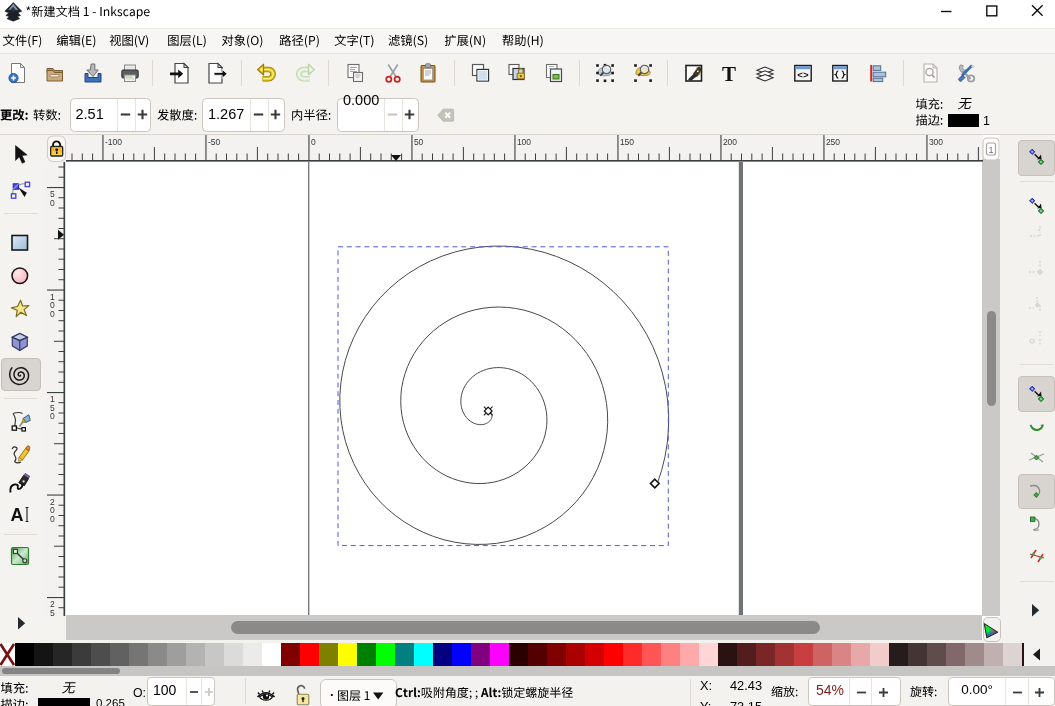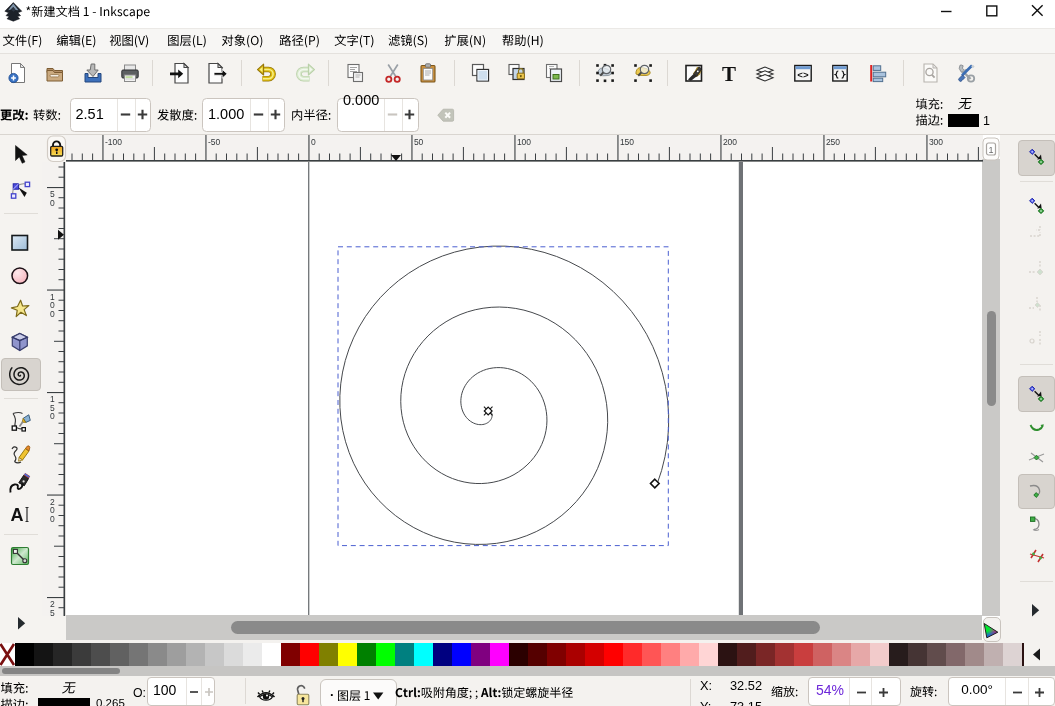--- a/index.html
+++ b/index.html
@@ -248,21 +248,21 @@
 <div style="position:absolute;left:75.5px;top:107.21px;font:14.5px 'Liberation Sans';color:#000;white-space:pre;line-height:1;">2.51</div>
 <svg width="11" height="11" viewBox="0 0 11 11" style="position:absolute;left:120.3px;top:109.25px;overflow:visible">
     <path d="M0.8,5.5 h9.4" stroke="#3a3a3a" stroke-width="2.1"></path>
   </svg>
 <svg width="11" height="11" viewBox="0 0 11 11" style="position:absolute;left:137.2px;top:109.25px;overflow:visible">
     <path d="M0.8,5.5 h9.4 M5.5,0.8 v9.4" stroke="#3a3a3a" stroke-width="2.1"></path>
   </svg>
 <div style="position:absolute;left:202px;top:98px;width:83px;height:33.5px;background:#fff;border:1px solid #cbc5bf;border-radius:4.5px"></div>
 <div style="position:absolute;left:250px;top:99px;width:1px;height:31.5px;background:#e7e4e0"></div>
 <div style="position:absolute;left:267.5px;top:99px;width:1px;height:31.5px;background:#e7e4e0"></div>
-<div style="position:absolute;left:208px;top:107.21px;font:14.5px 'Liberation Sans';color:#000;white-space:pre;line-height:1;">1.000</div>
+<div style="position:absolute;left:208px;top:107.21px;font:14.5px 'Liberation Sans';color:#000;white-space:pre;line-height:1;">1.267</div>
 <svg width="11" height="11" viewBox="0 0 11 11" style="position:absolute;left:253.3px;top:109.25px;overflow:visible">
     <path d="M0.8,5.5 h9.4" stroke="#3a3a3a" stroke-width="2.1"></path>
   </svg>
 <svg width="11" height="11" viewBox="0 0 11 11" style="position:absolute;left:270.2px;top:109.25px;overflow:visible">
     <path d="M0.8,5.5 h9.4 M5.5,0.8 v9.4" stroke="#3a3a3a" stroke-width="2.1"></path>
   </svg>
 <div style="position:absolute;left:337px;top:98px;width:82px;height:33.5px;background:#fff;border:1px solid #cbc5bf;border-radius:4.5px"></div>
 <div style="position:absolute;left:384px;top:99px;width:1px;height:31.5px;background:#e7e4e0"></div>
 <div style="position:absolute;left:401.5px;top:99px;width:1px;height:31.5px;background:#e7e4e0"></div>
 <div style="position:absolute;left:343px;top:93px;font:14.5px 'Liberation Sans';color:#000;white-space:pre;line-height:1;">0.000</div>
@@ -771,29 +771,29 @@
   </svg>
 <svg width="1" height="1" style="position:absolute;left:0;top:0;overflow:visible">
     <path transform="translate(480.896,697)" d="M-0.0 0.0 2.8 -8.9H4.9L7.7 0.0H5.9L4.6 -4.6Q4.4 -5.3 4.2 -6.1Q4.0 -6.8 3.8 -7.5H3.8Q3.6 -6.8 3.4 -6.1Q3.2 -5.3 3.0 -4.6L1.8 0.0ZM1.7 -2.3V-3.7H5.9V-2.3Z M10.3 0.2Q9.7 0.2 9.3 -0.1Q9.0 -0.3 8.8 -0.8Q8.6 -1.3 8.6 -1.9V-9.6H10.4V-1.8Q10.4 -1.5 10.5 -1.4Q10.6 -1.3 10.8 -1.3Q10.8 -1.3 10.9 -1.3Q10.9 -1.3 11.0 -1.3L11.2 0.0Q11.1 0.1 10.8 0.1Q10.6 0.2 10.3 0.2Z M14.9 0.2Q14.1 0.2 13.6 -0.2Q13.1 -0.5 12.9 -1.0Q12.7 -1.6 12.7 -2.3V-5.3H11.7V-6.6L12.8 -6.7L13.0 -8.5H14.4V-6.7H16.1V-5.3H14.4V-2.4Q14.4 -1.8 14.7 -1.5Q14.9 -1.2 15.3 -1.2Q15.5 -1.2 15.7 -1.3Q15.9 -1.3 16.0 -1.4L16.3 -0.1Q16.0 0.0 15.7 0.1Q15.3 0.2 14.9 0.2Z M18.5 -4.4Q18.0 -4.4 17.7 -4.7Q17.4 -5.1 17.4 -5.5Q17.4 -6.0 17.7 -6.4Q18.0 -6.7 18.5 -6.7Q18.9 -6.7 19.3 -6.4Q19.6 -6.0 19.6 -5.5Q19.6 -5.1 19.3 -4.7Q18.9 -4.4 18.5 -4.4ZM18.5 0.2Q18.0 0.2 17.7 -0.2Q17.4 -0.5 17.4 -1.0Q17.4 -1.5 17.7 -1.8Q18.0 -2.1 18.5 -2.1Q18.9 -2.1 19.3 -1.8Q19.6 -1.5 19.6 -1.0Q19.6 -0.5 19.3 -0.2Q18.9 0.2 18.5 0.2Z" fill="#000"></path>
   </svg>
 <svg width="1" height="1" style="position:absolute;left:0;top:0;overflow:visible">
     <path transform="translate(501.32,697)" d="M2.1 -10.0 2.9 -9.8Q2.7 -9.2 2.4 -8.5Q2.1 -7.9 1.7 -7.3Q1.3 -6.8 0.9 -6.3Q0.8 -6.4 0.7 -6.6Q0.6 -6.7 0.6 -6.9Q0.5 -7.1 0.4 -7.1Q0.9 -7.7 1.4 -8.4Q1.9 -9.2 2.1 -10.0ZM1.9 -8.7H5.0V-7.9H1.7ZM2.2 0.9 2.1 0.1 2.4 -0.3 4.7 -1.5Q4.8 -1.3 4.8 -1.1Q4.9 -0.9 4.9 -0.7Q4.1 -0.3 3.6 0.0Q3.1 0.3 2.8 0.4Q2.6 0.6 2.4 0.7Q2.3 0.8 2.2 0.9ZM1.3 -6.6H4.7V-5.7H1.3ZM0.8 -4.1H4.9V-3.3H0.8ZM7.7 -5.4H8.5V-3.3Q8.5 -2.7 8.4 -2.2Q8.3 -1.6 8.0 -1.0Q7.6 -0.5 6.9 0.1Q6.2 0.6 5.0 1.0Q4.9 0.8 4.8 0.6Q4.6 0.4 4.4 0.3Q5.5 -0.0 6.2 -0.5Q6.8 -0.9 7.2 -1.4Q7.5 -1.9 7.6 -2.4Q7.7 -2.9 7.7 -3.3ZM8.1 -0.7 8.6 -1.3Q9.1 -1.0 9.7 -0.8Q10.2 -0.5 10.7 -0.2Q11.2 0.1 11.6 0.3L11.0 0.9Q10.7 0.7 10.2 0.4Q9.7 0.1 9.1 -0.2Q8.6 -0.5 8.1 -0.7ZM5.5 -6.9H10.8V-1.3H9.9V-6.0H6.4V-1.2H5.5ZM5.3 -9.3 6.0 -9.7Q6.3 -9.2 6.7 -8.6Q7.0 -8.0 7.2 -7.6L6.4 -7.2Q6.3 -7.5 6.2 -7.9Q6.0 -8.3 5.8 -8.6Q5.5 -9.0 5.3 -9.3ZM10.3 -9.6 11.1 -9.3Q10.8 -8.8 10.4 -8.2Q10.1 -7.6 9.8 -7.2L9.1 -7.5Q9.3 -7.8 9.6 -8.1Q9.8 -8.5 10.0 -8.9Q10.2 -9.3 10.3 -9.6ZM7.7 -10.2H8.6V-6.5H7.7ZM2.2 0.9Q2.2 0.8 2.1 0.7Q2.0 0.6 1.9 0.5Q1.8 0.4 1.7 0.3Q1.8 0.2 2.0 0.0Q2.2 -0.2 2.3 -0.4Q2.4 -0.7 2.4 -1.0V-6.3H3.3V-0.4Q3.3 -0.4 3.2 -0.3Q3.0 -0.2 2.9 -0.1Q2.7 0.1 2.6 0.3Q2.4 0.4 2.3 0.6Q2.2 0.8 2.2 0.9Z M14.5 -6.4H21.5V-5.5H14.5ZM18.0 -3.5H22.0V-2.7H18.0ZM17.5 -6.0H18.5V0.1L17.5 -0.0ZM14.7 -4.5 15.6 -4.4Q15.4 -2.6 14.8 -1.3Q14.2 0.1 13.2 1.0Q13.1 0.9 13.0 0.8Q12.8 0.7 12.7 0.6Q12.6 0.5 12.4 0.4Q13.4 -0.4 14.0 -1.6Q14.5 -2.9 14.7 -4.5ZM15.3 -3.0Q15.6 -2.1 16.1 -1.5Q16.6 -0.9 17.2 -0.6Q17.9 -0.3 18.7 -0.2Q19.5 -0.1 20.4 -0.1Q20.6 -0.1 20.9 -0.1Q21.2 -0.1 21.5 -0.1Q21.9 -0.1 22.3 -0.1Q22.7 -0.1 23.0 -0.1Q23.4 -0.1 23.5 -0.1Q23.5 -0.0 23.4 0.1Q23.3 0.3 23.3 0.5Q23.2 0.6 23.2 0.8H22.6H20.4Q19.3 0.8 18.4 0.6Q17.5 0.5 16.8 0.1Q16.0 -0.3 15.5 -0.9Q14.9 -1.6 14.5 -2.7ZM13.0 -8.7H23.0V-6.1H22.1V-7.9H13.9V-6.1H13.0ZM17.1 -9.9 18.0 -10.2Q18.2 -9.8 18.4 -9.4Q18.6 -9.0 18.7 -8.7L17.8 -8.4Q17.7 -8.7 17.5 -9.1Q17.3 -9.6 17.1 -9.9Z M26.3 -10.0H27.1V-7.5H26.3ZM25.3 -7.9H28.5V-3.5H25.3V-4.3H27.8V-7.1H25.3ZM24.9 -7.9H25.6V-3.0H24.9ZM26.4 -7.6H27.0V-3.9H27.1V-0.7H26.3V-3.9H26.4ZM24.5 -0.7Q25.2 -0.9 26.3 -1.1Q27.3 -1.3 28.4 -1.5L28.4 -0.7Q27.4 -0.5 26.4 -0.3Q25.5 -0.0 24.6 0.1ZM27.5 -2.7 28.1 -2.9Q28.3 -2.5 28.5 -2.0Q28.6 -1.5 28.7 -1.0Q28.9 -0.5 28.9 -0.2L28.3 0.1Q28.2 -0.3 28.1 -0.8Q28.0 -1.3 27.8 -1.8Q27.7 -2.3 27.5 -2.7ZM29.9 -7.3V-6.3H34.1V-7.3ZM29.9 -8.9V-7.9H34.1V-8.9ZM29.1 -9.6H34.9V-5.6H29.1ZM31.6 -9.3H32.4V-6.0H31.6ZM33.2 -1.3 33.8 -1.7Q34.1 -1.4 34.3 -1.0Q34.6 -0.7 34.9 -0.4Q35.1 -0.0 35.3 0.2L34.6 0.6Q34.5 0.4 34.3 0.0Q34.0 -0.3 33.7 -0.6Q33.4 -1.0 33.2 -1.3ZM33.3 -3.7 33.9 -4.0Q34.2 -3.7 34.5 -3.3Q34.8 -2.9 35.1 -2.6Q35.3 -2.2 35.5 -1.9L34.8 -1.5Q34.7 -1.8 34.4 -2.2Q34.2 -2.5 33.9 -2.9Q33.6 -3.3 33.3 -3.7ZM30.0 -1.6 30.8 -1.4Q30.5 -0.8 30.0 -0.3Q29.6 0.3 29.2 0.7Q29.1 0.6 28.9 0.5Q28.7 0.3 28.5 0.2Q28.9 -0.1 29.3 -0.6Q29.7 -1.1 30.0 -1.6ZM29.5 -3.7Q29.4 -3.8 29.4 -3.9Q29.4 -4.1 29.3 -4.2Q29.3 -4.4 29.2 -4.5Q29.4 -4.5 29.5 -4.5Q29.7 -4.6 29.8 -4.7Q29.9 -4.8 30.2 -5.0Q30.5 -5.2 30.8 -5.5Q31.1 -5.8 31.3 -6.2L32.1 -5.8Q31.6 -5.3 31.0 -4.8Q30.5 -4.4 30.0 -4.1V-4.1Q30.0 -4.1 29.9 -4.0Q29.8 -4.0 29.7 -3.9Q29.6 -3.9 29.6 -3.8Q29.5 -3.7 29.5 -3.7ZM29.5 -3.7V-4.3L29.9 -4.5L32.5 -4.6Q32.4 -4.4 32.4 -4.2Q32.3 -4.0 32.3 -3.9Q31.4 -3.9 30.9 -3.8Q30.4 -3.8 30.1 -3.8Q29.8 -3.8 29.7 -3.7Q29.5 -3.7 29.5 -3.7ZM29.1 -1.8Q29.0 -1.8 29.0 -2.0Q29.0 -2.1 28.9 -2.3Q28.9 -2.4 28.8 -2.5Q29.0 -2.6 29.3 -2.7Q29.6 -2.8 29.9 -3.0Q30.1 -3.1 30.5 -3.3Q30.8 -3.6 31.3 -3.9Q31.8 -4.2 32.3 -4.6Q32.8 -5.0 33.2 -5.4L33.9 -5.0Q32.9 -4.1 31.8 -3.4Q30.7 -2.7 29.6 -2.1V-2.1Q29.6 -2.1 29.5 -2.1Q29.4 -2.1 29.3 -2.0Q29.2 -1.9 29.1 -1.9Q29.1 -1.8 29.1 -1.8ZM29.1 -1.8 29.0 -2.3 29.5 -2.6 34.4 -3.0Q34.4 -2.8 34.5 -2.6Q34.5 -2.4 34.6 -2.3Q33.2 -2.2 32.2 -2.1Q31.3 -2.0 30.7 -2.0Q30.1 -1.9 29.8 -1.9Q29.5 -1.8 29.3 -1.8Q29.1 -1.8 29.1 -1.8ZM31.7 -2.3H32.6V0.0Q32.6 0.4 32.5 0.5Q32.4 0.7 32.2 0.8Q31.9 0.9 31.6 0.9Q31.2 0.9 30.6 0.9Q30.6 0.8 30.5 0.6Q30.5 0.3 30.4 0.2Q30.8 0.2 31.1 0.2Q31.4 0.2 31.5 0.2Q31.7 0.2 31.7 0.1Q31.7 0.1 31.7 0.0Z M36.5 -8.1H41.3V-7.3H36.5ZM38.2 -5.7H40.3V-4.9H38.2ZM43.9 -6.0H44.7V0.0H43.9ZM37.8 -7.6H38.7Q38.7 -6.2 38.6 -4.9Q38.6 -3.7 38.4 -2.6Q38.2 -1.5 37.9 -0.6Q37.6 0.3 37.0 1.0Q36.9 0.8 36.7 0.6Q36.5 0.5 36.3 0.3Q37.0 -0.5 37.3 -1.6Q37.6 -2.8 37.7 -4.3Q37.8 -5.8 37.8 -7.6ZM40.0 -5.7H40.8Q40.8 -5.7 40.8 -5.6Q40.8 -5.5 40.8 -5.4Q40.8 -5.4 40.8 -5.3Q40.8 -3.8 40.8 -2.8Q40.7 -1.7 40.7 -1.1Q40.6 -0.4 40.6 -0.1Q40.5 0.3 40.4 0.4Q40.2 0.6 40.1 0.7Q39.9 0.8 39.7 0.8Q39.5 0.9 39.1 0.9Q38.8 0.9 38.4 0.9Q38.4 0.7 38.4 0.4Q38.3 0.2 38.2 0.0Q38.6 0.1 38.9 0.1Q39.2 0.1 39.3 0.1Q39.4 0.1 39.5 0.0Q39.6 0.0 39.6 -0.1Q39.7 -0.2 39.8 -0.5Q39.8 -0.9 39.9 -1.5Q39.9 -2.1 39.9 -3.1Q40.0 -4.1 40.0 -5.5ZM42.4 -8.5H47.5V-7.7H42.4ZM41.8 -6.4H46.7V-5.6H41.8ZM44.3 -3.5H47.0V-2.7H44.3ZM42.6 -10.1 43.5 -9.9Q43.2 -8.8 42.7 -7.7Q42.2 -6.7 41.6 -6.0Q41.5 -6.1 41.4 -6.2Q41.3 -6.3 41.1 -6.4Q41.0 -6.5 40.9 -6.6Q41.5 -7.2 41.9 -8.1Q42.4 -9.1 42.6 -10.1ZM46.6 -6.4H46.7L46.8 -6.4L47.4 -6.3Q47.2 -5.7 47.0 -5.1Q46.7 -4.5 46.5 -4.1L45.8 -4.4Q46.0 -4.8 46.2 -5.3Q46.4 -5.8 46.6 -6.3ZM42.1 -4.5H42.9Q42.8 -3.4 42.7 -2.4Q42.6 -1.3 42.3 -0.5Q42.0 0.3 41.4 0.9Q41.3 0.8 41.1 0.6Q41.0 0.4 40.8 0.3Q41.3 -0.2 41.6 -0.9Q41.8 -1.7 41.9 -2.6Q42.0 -3.5 42.1 -4.5ZM42.7 -2.8Q42.9 -1.7 43.4 -1.1Q43.9 -0.5 44.5 -0.3Q45.1 -0.1 45.8 -0.1Q45.9 -0.1 46.1 -0.1Q46.4 -0.1 46.7 -0.1Q47.0 -0.1 47.2 -0.1Q47.5 -0.1 47.6 -0.1Q47.6 0.0 47.5 0.1Q47.5 0.3 47.4 0.5Q47.4 0.6 47.4 0.7H47.0H45.8Q45.1 0.7 44.5 0.6Q43.9 0.5 43.5 0.1Q43.0 -0.2 42.7 -0.9Q42.3 -1.5 42.1 -2.6ZM38.0 -9.8 38.8 -10.0Q39.1 -9.6 39.4 -9.2Q39.6 -8.7 39.8 -8.4L38.9 -8.1Q38.8 -8.4 38.5 -8.9Q38.3 -9.4 38.0 -9.8Z M49.8 -9.4 50.6 -9.8Q50.9 -9.3 51.2 -8.9Q51.4 -8.4 51.7 -7.9Q51.9 -7.5 52.0 -7.1L51.1 -6.7Q51.0 -7.1 50.8 -7.6Q50.6 -8.0 50.3 -8.5Q50.1 -9.0 49.8 -9.4ZM57.3 -9.8 58.3 -9.5Q58.1 -9.0 57.8 -8.5Q57.5 -8.0 57.2 -7.5Q56.9 -7.1 56.7 -6.7L55.9 -7.0Q56.1 -7.4 56.4 -7.9Q56.7 -8.4 56.9 -8.9Q57.2 -9.4 57.3 -9.8ZM49.4 -6.2H58.7V-5.3H49.4ZM48.6 -3.4H59.4V-2.5H48.6ZM53.5 -10.1H54.4V0.9H53.5Z M64.6 -9.4H69.9V-8.6H64.6ZM69.7 -9.4H69.8L70.0 -9.5L70.6 -9.1Q70.2 -8.3 69.5 -7.5Q68.8 -6.8 67.9 -6.2Q67.0 -5.6 66.1 -5.1Q65.2 -4.6 64.3 -4.3Q64.2 -4.4 64.1 -4.6Q64.0 -4.7 63.9 -4.8Q63.8 -5.0 63.7 -5.1Q64.6 -5.3 65.5 -5.8Q66.4 -6.2 67.2 -6.7Q68.0 -7.3 68.6 -7.9Q69.3 -8.6 69.7 -9.3ZM63.9 -0.2H71.5V0.6H63.9ZM67.2 -3.4H68.2V0.1H67.2ZM64.6 -4.0H70.8V-3.1H64.6ZM63.3 -7.4 64.1 -7.1Q63.7 -6.4 63.2 -5.7Q62.7 -5.0 62.1 -4.4Q61.5 -3.7 60.9 -3.3Q60.9 -3.4 60.8 -3.5Q60.7 -3.7 60.6 -3.9Q60.5 -4.0 60.4 -4.1Q61.0 -4.5 61.5 -5.1Q62.0 -5.6 62.5 -6.2Q63.0 -6.8 63.3 -7.4ZM63.1 -10.1 63.9 -9.7Q63.6 -9.2 63.1 -8.7Q62.7 -8.1 62.1 -7.7Q61.6 -7.2 61.1 -6.8Q61.0 -7.0 60.9 -7.1Q60.9 -7.2 60.8 -7.4Q60.7 -7.5 60.6 -7.6Q61.1 -7.9 61.5 -8.3Q62.0 -8.7 62.4 -9.2Q62.8 -9.6 63.1 -10.1ZM62.2 -5.1 63.0 -6.0 63.1 -6.0V1.0H62.2ZM67.4 -6.2 67.9 -6.9Q68.5 -6.6 69.2 -6.3Q69.9 -6.0 70.5 -5.7Q71.1 -5.4 71.5 -5.1L71.0 -4.4Q70.6 -4.7 70.0 -5.0Q69.4 -5.3 68.7 -5.6Q68.0 -6.0 67.4 -6.2Z" fill="#000"></path>
   </svg>
 <div style="position:absolute;left:700px;top:679.5px;font:12.8px 'Liberation Sans';color:#000;white-space:pre;line-height:1;">X:</div>
 <div style="position:absolute;left:690px;top:679px;width:1px;height:27px;background:#dcd8d3"></div>
 <div style="position:absolute;left:700px;top:700.5px;font:12.8px 'Liberation Sans';color:#000;white-space:pre;line-height:1;">Y:</div>
-<div style="position:absolute;left:714px;top:679.5px;font:12.8px 'Liberation Sans';color:#000;white-space:pre;line-height:1;width:48px;text-align:right;">32.52</div>
+<div style="position:absolute;left:714px;top:679.5px;font:12.8px 'Liberation Sans';color:#000;white-space:pre;line-height:1;width:48px;text-align:right;">42.43</div>
 <div style="position:absolute;left:714px;top:700.5px;font:12.8px 'Liberation Sans';color:#000;white-space:pre;line-height:1;width:48px;text-align:right;">73.15</div>
 <svg width="1" height="1" style="position:absolute;left:0;top:0;overflow:visible">
     <path transform="translate(771,696)" d="M0.8 -2.2Q0.8 -2.3 0.8 -2.4Q0.7 -2.6 0.7 -2.7Q0.6 -2.9 0.6 -3.0Q0.7 -3.0 0.9 -3.2Q1.1 -3.4 1.4 -3.7Q1.5 -3.9 1.8 -4.3Q2.1 -4.7 2.4 -5.2Q2.7 -5.7 3.0 -6.3Q3.3 -6.9 3.6 -7.4L4.3 -7.0Q3.7 -5.8 2.9 -4.7Q2.2 -3.5 1.4 -2.6V-2.6Q1.4 -2.6 1.3 -2.6Q1.2 -2.5 1.1 -2.5Q1.0 -2.4 0.9 -2.3Q0.8 -2.3 0.8 -2.2ZM0.8 -2.2 0.8 -2.9 1.2 -3.2 3.8 -3.8Q3.8 -3.6 3.8 -3.4Q3.8 -3.2 3.8 -3.0Q2.9 -2.8 2.4 -2.7Q1.8 -2.5 1.5 -2.4Q1.2 -2.4 1.1 -2.3Q0.9 -2.2 0.8 -2.2ZM0.8 -5.1Q0.7 -5.2 0.7 -5.3Q0.6 -5.5 0.6 -5.6Q0.5 -5.8 0.5 -5.9Q0.6 -5.9 0.8 -6.1Q1.0 -6.3 1.1 -6.6Q1.2 -6.8 1.4 -7.1Q1.6 -7.5 1.9 -7.9Q2.1 -8.4 2.3 -9.0Q2.5 -9.5 2.7 -10.0L3.5 -9.7Q3.2 -8.9 2.9 -8.2Q2.5 -7.5 2.1 -6.8Q1.7 -6.1 1.3 -5.6V-5.5Q1.3 -5.5 1.2 -5.5Q1.1 -5.4 1.0 -5.4Q0.9 -5.3 0.8 -5.2Q0.8 -5.1 0.8 -5.1ZM0.8 -5.1 0.7 -5.7 1.2 -6.0 3.2 -6.2Q3.2 -6.0 3.2 -5.8Q3.2 -5.6 3.2 -5.4Q2.4 -5.4 2.0 -5.3Q1.6 -5.3 1.3 -5.2Q1.1 -5.2 0.9 -5.1Q0.8 -5.1 0.8 -5.1ZM0.5 -0.6Q1.2 -0.9 2.2 -1.2Q3.1 -1.5 4.1 -1.9L4.3 -1.2Q3.3 -0.8 2.4 -0.4Q1.5 -0.1 0.7 0.2ZM8.4 -6.5 9.3 -6.4Q9.2 -5.8 9.0 -5.3Q8.9 -4.7 8.7 -4.3L8.0 -4.5Q8.1 -4.8 8.1 -5.1Q8.2 -5.5 8.3 -5.9Q8.4 -6.2 8.4 -6.5ZM4.4 -8.9H11.4V-7.1H10.5V-8.1H5.3V-7.0H4.4ZM5.7 -7.3 6.5 -7.1Q6.3 -6.4 5.9 -5.6Q5.6 -4.9 5.2 -4.2Q4.8 -3.4 4.3 -2.9Q4.2 -3.0 4.0 -3.2Q3.9 -3.4 3.8 -3.5Q4.2 -4.0 4.6 -4.7Q5.0 -5.3 5.2 -6.0Q5.5 -6.7 5.7 -7.3ZM6.6 -6.8H11.2V-6.1H6.6ZM7.1 -2.7H10.6V-1.9H7.1ZM6.7 -4.8H11.1V0.9H10.2V-4.1H7.5V0.9H6.7ZM5.0 -4.9 5.8 -5.7 5.8 -5.6V1.0H5.0ZM7.1 -9.9 7.8 -10.1Q8.0 -9.8 8.2 -9.4Q8.4 -9.0 8.5 -8.8L7.8 -8.5Q7.7 -8.7 7.5 -9.1Q7.3 -9.5 7.1 -9.9ZM7.1 -0.3H10.6V0.4H7.1Z M14.5 -9.9 15.3 -10.1Q15.5 -9.7 15.6 -9.3Q15.8 -8.8 15.9 -8.5L15.1 -8.2Q15.0 -8.6 14.8 -9.0Q14.7 -9.5 14.5 -9.9ZM12.5 -8.1H17.9V-7.3H12.5ZM14.5 -5.7H16.8V-4.9H14.5ZM16.5 -5.7H17.3Q17.3 -5.7 17.3 -5.6Q17.3 -5.5 17.3 -5.4Q17.3 -5.4 17.3 -5.3Q17.3 -3.8 17.2 -2.8Q17.2 -1.8 17.2 -1.1Q17.1 -0.5 17.0 -0.1Q17.0 0.3 16.8 0.4Q16.7 0.6 16.5 0.7Q16.4 0.8 16.1 0.8Q15.9 0.8 15.6 0.8Q15.2 0.8 14.8 0.8Q14.8 0.6 14.7 0.4Q14.7 0.2 14.6 -0.0Q15.0 0.0 15.3 0.0Q15.6 0.0 15.7 0.0Q15.9 0.0 15.9 0.0Q16.0 -0.0 16.1 -0.1Q16.2 -0.2 16.2 -0.6Q16.3 -0.9 16.3 -1.5Q16.4 -2.1 16.4 -3.1Q16.4 -4.1 16.5 -5.5ZM19.1 -7.8H23.5V-7.0H19.1ZM19.3 -10.1 20.3 -9.9Q20.1 -8.8 19.7 -7.7Q19.4 -6.6 19.0 -5.7Q18.6 -4.8 18.0 -4.1Q18.0 -4.2 17.8 -4.3Q17.7 -4.4 17.6 -4.5Q17.4 -4.7 17.3 -4.7Q17.8 -5.4 18.2 -6.2Q18.6 -7.1 18.9 -8.1Q19.2 -9.0 19.3 -10.1ZM21.8 -7.4 22.7 -7.3Q22.4 -5.2 21.8 -3.7Q21.2 -2.1 20.2 -0.9Q19.2 0.2 17.7 1.0Q17.7 0.9 17.6 0.7Q17.5 0.6 17.4 0.4Q17.3 0.3 17.2 0.2Q18.6 -0.5 19.6 -1.5Q20.5 -2.6 21.0 -4.0Q21.6 -5.5 21.8 -7.4ZM19.4 -7.1Q19.7 -5.4 20.2 -4.0Q20.8 -2.5 21.6 -1.5Q22.4 -0.4 23.7 0.2Q23.6 0.3 23.4 0.4Q23.3 0.5 23.2 0.7Q23.1 0.8 23.0 0.9Q21.8 0.3 20.9 -0.9Q20.0 -2.0 19.5 -3.6Q19.0 -5.1 18.6 -6.9ZM13.9 -7.7H14.8V-4.8Q14.8 -3.8 14.7 -2.8Q14.6 -1.8 14.2 -0.9Q13.8 0.1 13.0 0.9Q12.9 0.8 12.7 0.6Q12.5 0.5 12.3 0.4Q13.0 -0.4 13.4 -1.3Q13.7 -2.2 13.8 -3.1Q13.9 -3.9 13.9 -4.8Z M25.7 -4.7Q25.3 -4.7 25.1 -4.9Q24.9 -5.1 24.9 -5.5Q24.9 -5.9 25.1 -6.1Q25.3 -6.4 25.7 -6.4Q26.0 -6.4 26.2 -6.1Q26.5 -5.9 26.5 -5.5Q26.5 -5.1 26.2 -4.9Q26.0 -4.7 25.7 -4.7ZM25.7 0.2Q25.3 0.2 25.1 -0.1Q24.9 -0.3 24.9 -0.7Q24.9 -1.1 25.1 -1.3Q25.3 -1.5 25.7 -1.5Q26.0 -1.5 26.2 -1.3Q26.5 -1.1 26.5 -0.7Q26.5 -0.3 26.2 -0.1Q26.0 0.2 25.7 0.2Z" fill="#000"></path>
   </svg>
 <div style="position:absolute;left:808px;top:677px;width:93px;height:29px;background:#fff;border:1px solid #cbc5bf;border-radius:4px"></div>
 <div style="position:absolute;left:849px;top:678px;width:1px;height:27px;background:#e7e4e0"></div>
 <div style="position:absolute;left:871px;top:678px;width:1px;height:27px;background:#e7e4e0"></div>
-<div style="position:absolute;left:814px;top:682.5px;font:14px 'Liberation Sans';color:#6d28d9;white-space:pre;line-height:1;width:32px;text-align:center;">54%</div>
+<div style="position:absolute;left:814px;top:682.5px;font:14px 'Liberation Sans';color:#7f1d1d;white-space:pre;line-height:1;width:32px;text-align:center;">54%</div>
 <svg width="11" height="11" viewBox="0 0 11 11" style="position:absolute;left:855.5px;top:686.5px;overflow:visible">
     <path d="M1,5.5 h9" stroke="#3a3a3a" stroke-width="1.8"></path>
   </svg>
 <svg width="11" height="11" viewBox="0 0 11 11" style="position:absolute;left:878px;top:686.5px;overflow:visible">
     <path d="M1,5.5 h9 M5.5,1 v9" stroke="#3a3a3a" stroke-width="1.8"></path>
   </svg>
 <svg width="1" height="1" style="position:absolute;left:0;top:0;overflow:visible">
     <path transform="translate(910,696)" d="M0.5 -8.1H5.3V-7.3H0.5ZM2.2 -5.7H4.3V-4.9H2.2ZM7.9 -6.0H8.7V0.0H7.9ZM1.8 -7.6H2.7Q2.7 -6.2 2.6 -4.9Q2.6 -3.7 2.4 -2.6Q2.2 -1.5 1.9 -0.6Q1.6 0.3 1.0 1.0Q0.9 0.8 0.7 0.6Q0.5 0.5 0.3 0.3Q1.0 -0.5 1.3 -1.6Q1.6 -2.8 1.7 -4.3Q1.8 -5.8 1.8 -7.6ZM4.0 -5.7H4.8Q4.8 -5.7 4.8 -5.6Q4.8 -5.5 4.8 -5.4Q4.8 -5.4 4.8 -5.3Q4.8 -3.8 4.8 -2.8Q4.7 -1.7 4.7 -1.1Q4.6 -0.4 4.6 -0.1Q4.5 0.3 4.4 0.4Q4.2 0.6 4.1 0.7Q3.9 0.8 3.7 0.8Q3.5 0.9 3.1 0.9Q2.8 0.9 2.4 0.9Q2.4 0.7 2.4 0.4Q2.3 0.2 2.2 0.0Q2.6 0.1 2.9 0.1Q3.2 0.1 3.3 0.1Q3.4 0.1 3.5 0.0Q3.6 0.0 3.6 -0.1Q3.7 -0.2 3.8 -0.5Q3.8 -0.9 3.9 -1.5Q3.9 -2.1 3.9 -3.1Q4.0 -4.1 4.0 -5.5ZM6.4 -8.5H11.5V-7.7H6.4ZM5.8 -6.4H10.7V-5.6H5.8ZM8.3 -3.5H11.0V-2.7H8.3ZM6.6 -10.1 7.5 -9.9Q7.2 -8.8 6.7 -7.7Q6.2 -6.7 5.6 -6.0Q5.5 -6.1 5.4 -6.2Q5.3 -6.3 5.1 -6.4Q5.0 -6.5 4.9 -6.6Q5.5 -7.2 5.9 -8.1Q6.4 -9.1 6.6 -10.1ZM10.6 -6.4H10.7L10.8 -6.4L11.4 -6.3Q11.2 -5.7 11.0 -5.1Q10.7 -4.5 10.5 -4.1L9.8 -4.4Q10.0 -4.8 10.2 -5.3Q10.4 -5.8 10.6 -6.3ZM6.1 -4.5H6.9Q6.8 -3.4 6.7 -2.4Q6.6 -1.3 6.3 -0.5Q6.0 0.3 5.4 0.9Q5.3 0.8 5.1 0.6Q5.0 0.4 4.8 0.3Q5.3 -0.2 5.6 -0.9Q5.8 -1.7 5.9 -2.6Q6.0 -3.5 6.1 -4.5ZM6.7 -2.8Q6.9 -1.7 7.4 -1.1Q7.9 -0.5 8.5 -0.3Q9.1 -0.1 9.8 -0.1Q9.9 -0.1 10.1 -0.1Q10.4 -0.1 10.7 -0.1Q11.0 -0.1 11.2 -0.1Q11.5 -0.1 11.6 -0.1Q11.6 0.0 11.5 0.1Q11.5 0.3 11.4 0.5Q11.4 0.6 11.4 0.7H11.0H9.8Q9.1 0.7 8.5 0.6Q7.9 0.5 7.5 0.1Q7.0 -0.2 6.7 -0.9Q6.3 -1.5 6.1 -2.6ZM2.0 -9.8 2.8 -10.0Q3.1 -9.6 3.4 -9.2Q3.6 -8.7 3.8 -8.4L2.9 -8.1Q2.8 -8.4 2.5 -8.9Q2.3 -9.4 2.0 -9.8Z M12.6 -8.7H17.0V-7.8H12.6ZM14.9 -6.8H15.8V0.9H14.9ZM12.5 -2.0Q13.1 -2.1 13.9 -2.2Q14.7 -2.4 15.6 -2.5Q16.5 -2.7 17.4 -2.8L17.4 -2.1Q16.2 -1.8 14.9 -1.6Q13.6 -1.3 12.7 -1.1ZM13.0 -4.0Q12.9 -4.1 12.9 -4.2Q12.9 -4.4 12.8 -4.5Q12.7 -4.7 12.7 -4.8Q12.9 -4.8 13.0 -5.1Q13.1 -5.4 13.3 -5.7Q13.4 -5.9 13.5 -6.4Q13.7 -6.8 13.9 -7.4Q14.0 -8.0 14.2 -8.7Q14.4 -9.4 14.5 -10.1L15.4 -9.9Q15.1 -8.9 14.9 -8.0Q14.6 -7.0 14.2 -6.1Q13.9 -5.2 13.5 -4.5V-4.5Q13.5 -4.5 13.4 -4.4Q13.3 -4.4 13.2 -4.3Q13.1 -4.2 13.1 -4.1Q13.0 -4.0 13.0 -4.0ZM13.0 -4.0V-4.7L13.5 -5.0H17.0V-4.2H13.8Q13.5 -4.2 13.3 -4.1Q13.0 -4.1 13.0 -4.0ZM18.8 -4.2H22.3V-3.3H18.8ZM22.1 -4.2H22.3L22.4 -4.2L23.1 -3.9Q22.7 -3.4 22.3 -2.8Q21.9 -2.3 21.4 -1.7Q21.0 -1.1 20.6 -0.5L19.8 -0.9Q20.2 -1.4 20.6 -2.0Q21.1 -2.6 21.5 -3.2Q21.9 -3.7 22.1 -4.1ZM18.4 -1.6 18.9 -2.1Q19.6 -1.8 20.2 -1.4Q20.8 -0.9 21.4 -0.5Q22.0 -0.1 22.3 0.3L21.7 1.0Q21.4 0.6 20.8 0.2Q20.3 -0.3 19.6 -0.8Q19.0 -1.2 18.4 -1.6ZM20.1 -10.1 21.0 -10.0Q20.8 -9.2 20.6 -8.3Q20.3 -7.4 20.1 -6.5Q19.8 -5.6 19.6 -4.7Q19.3 -3.9 19.1 -3.3H18.2Q18.4 -4.0 18.6 -4.8Q18.9 -5.6 19.2 -6.6Q19.4 -7.5 19.7 -8.4Q19.9 -9.3 20.1 -10.1ZM17.6 -8.7H23.1V-7.8H17.6ZM17.1 -6.4H23.5V-5.6H17.1Z M25.7 -4.7Q25.3 -4.7 25.1 -4.9Q24.9 -5.1 24.9 -5.5Q24.9 -5.9 25.1 -6.1Q25.3 -6.4 25.7 -6.4Q26.0 -6.4 26.2 -6.1Q26.5 -5.9 26.5 -5.5Q26.5 -5.1 26.2 -4.9Q26.0 -4.7 25.7 -4.7ZM25.7 0.2Q25.3 0.2 25.1 -0.1Q24.9 -0.3 24.9 -0.7Q24.9 -1.1 25.1 -1.3Q25.3 -1.5 25.7 -1.5Q26.0 -1.5 26.2 -1.3Q26.5 -1.1 26.5 -0.7Q26.5 -0.3 26.2 -0.1Q26.0 0.2 25.7 0.2Z" fill="#000"></path>
   </svg>
 <div style="position:absolute;left:948px;top:677px;width:107px;height:29px;background:#fff;border:1px solid #cbc5bf;border-radius:4px"></div>

